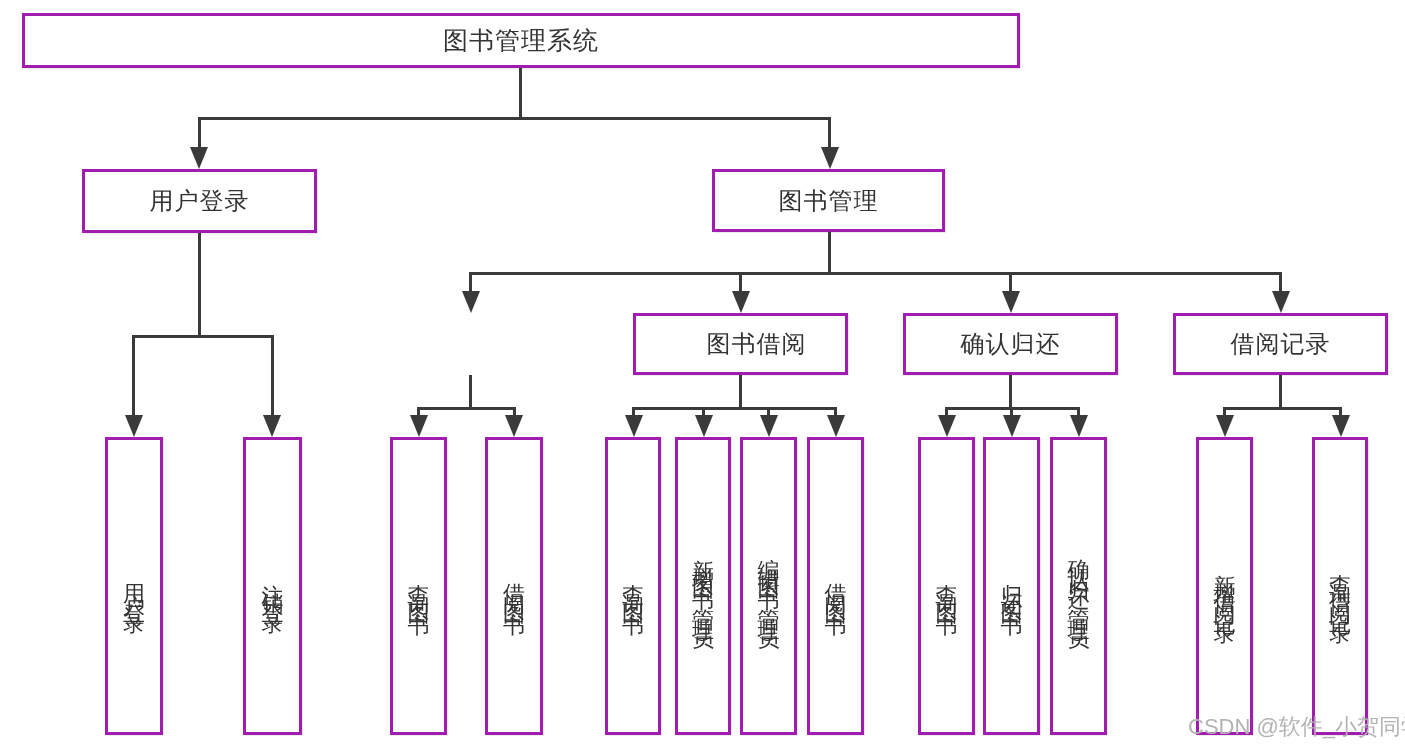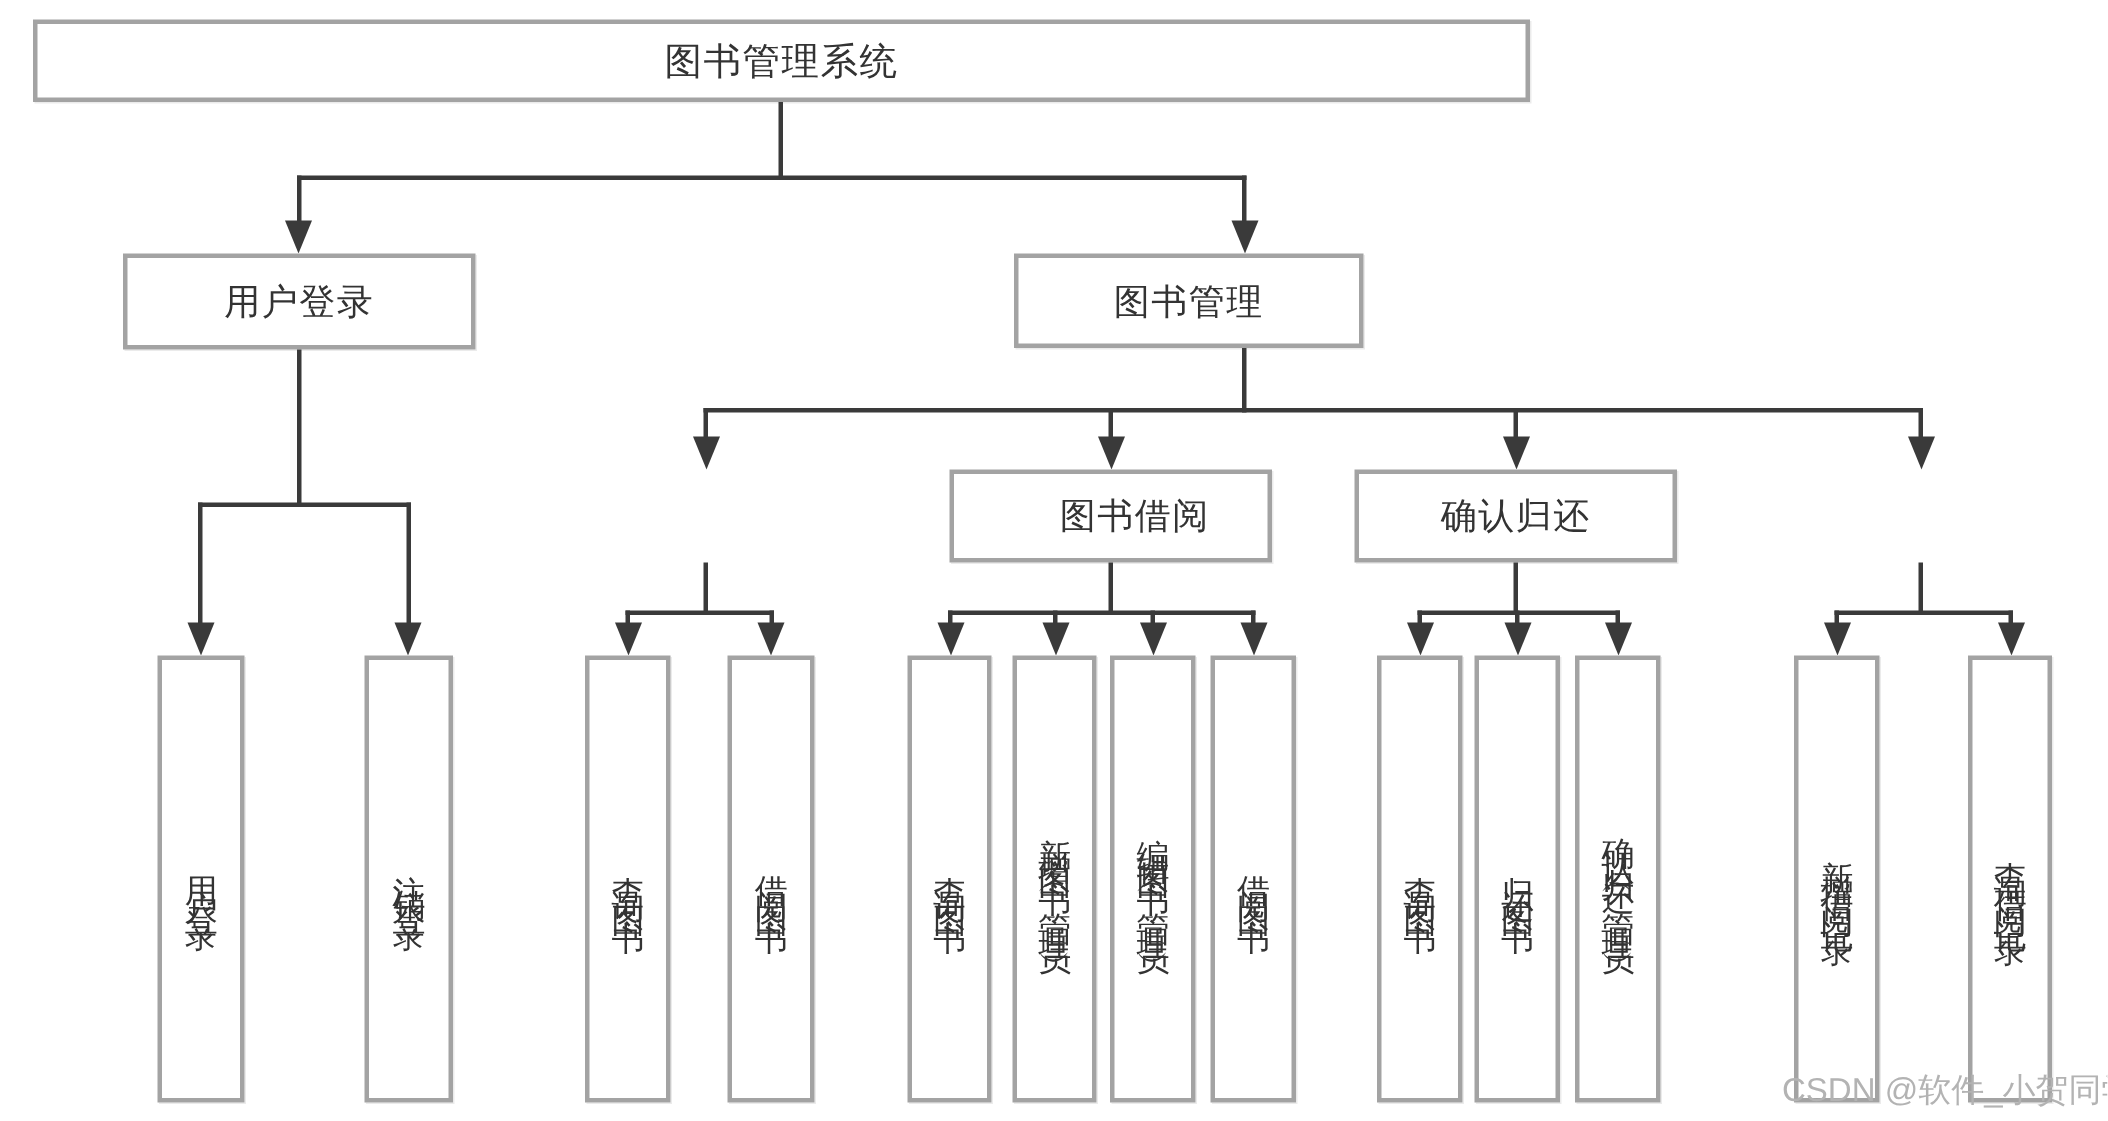--- a/index.html
+++ b/index.html
@@ -7,21 +7,21 @@
     position: relative;
     width: 1405px;
     height: 747px;
     background: #ffffff;
     font-family: "Liberation Sans", "DejaVu Sans", sans-serif;
     overflow: hidden;
   }
   .node {
     position: absolute;
     background: #ffffff;
-    border: 3px solid #a3a3a3;
+    border: 3px solid #a21caf;
     box-sizing: border-box;
     display: flex;
     align-items: center;
     justify-content: center;
     box-shadow: 1px 1px 0 rgba(0,0,0,0.08);
   }
   .hlabel {
     color: #333333;
     font-size: 24px;
     letter-spacing: 1px;
@@ -71,21 +71,21 @@
   <div class="vline" style="left:519px; top:68px; height:50px;"></div>
   <div class="hline" style="left:198px; top:117px; width:633px;"></div>
   <div class="vline" style="left:198px; top:117px; height:33px;"></div>
   <div class="arrow" style="left:190px; top:147px;"></div>
   <div class="vline" style="left:828px; top:117px; height:33px;"></div>
   <div class="arrow" style="left:821px; top:147px;"></div>
 
   <div class="node" style="left:82px; top:169px; width:235px; height:64px;">
     <span class="hlabel">用户登录</span>
   </div>
-  <div class="node" style="left:676px; top:169px; width:233px; height:63px;">
+  <div class="node" style="left:712px; top:169px; width:233px; height:63px;">
     <span class="hlabel">图书管理</span>
   </div>
 
   <div class="vline" style="left:198px; top:233px; height:104px;"></div>
   <div class="hline" style="left:132px; top:335px; width:142px;"></div>
   <div class="vline" style="left:132px; top:335px; height:81px;"></div>
   <div class="arrow" style="left:125px; top:415px;"></div>
   <div class="vline" style="left:271px; top:335px; height:81px;"></div>
   <div class="arrow" style="left:263px; top:415px;"></div>
 
@@ -98,20 +98,23 @@
   <div class="vline" style="left:1009px; top:272px; height:22px;"></div>
   <div class="arrow" style="left:1002px; top:291px;"></div>
   <div class="vline" style="left:1279px; top:272px; height:22px;"></div>
   <div class="arrow" style="left:1272px; top:291px;"></div>
 
   <div class="node" style="left:633px; top:313px; width:215px; height:62px;padding-left:32px;">
     <span class="hlabel">图书借阅</span>
   </div>
   <div class="node" style="left:903px; top:313px; width:215px; height:62px;">
     <span class="hlabel">确认归还</span>
+  </div>
+  <div class="node" style="left:1173px; top:313px; width:215px; height:62px;">
+    <span class="hlabel">借阅记录</span>
   </div>
 
   <div class="vline" style="left:469px; top:375px; height:34px;"></div>
   <div class="hline" style="left:417px; top:407px; width:99px;"></div>
   <div class="vline" style="left:417px; top:407px; height:11px;"></div>
   <div class="arrow" style="left:410px; top:415px;"></div>
   <div class="vline" style="left:513px; top:407px; height:11px;"></div>
   <div class="arrow" style="left:505px; top:415px;"></div>
 
   <div class="vline" style="left:739px; top:375px; height:34px;"></div>

